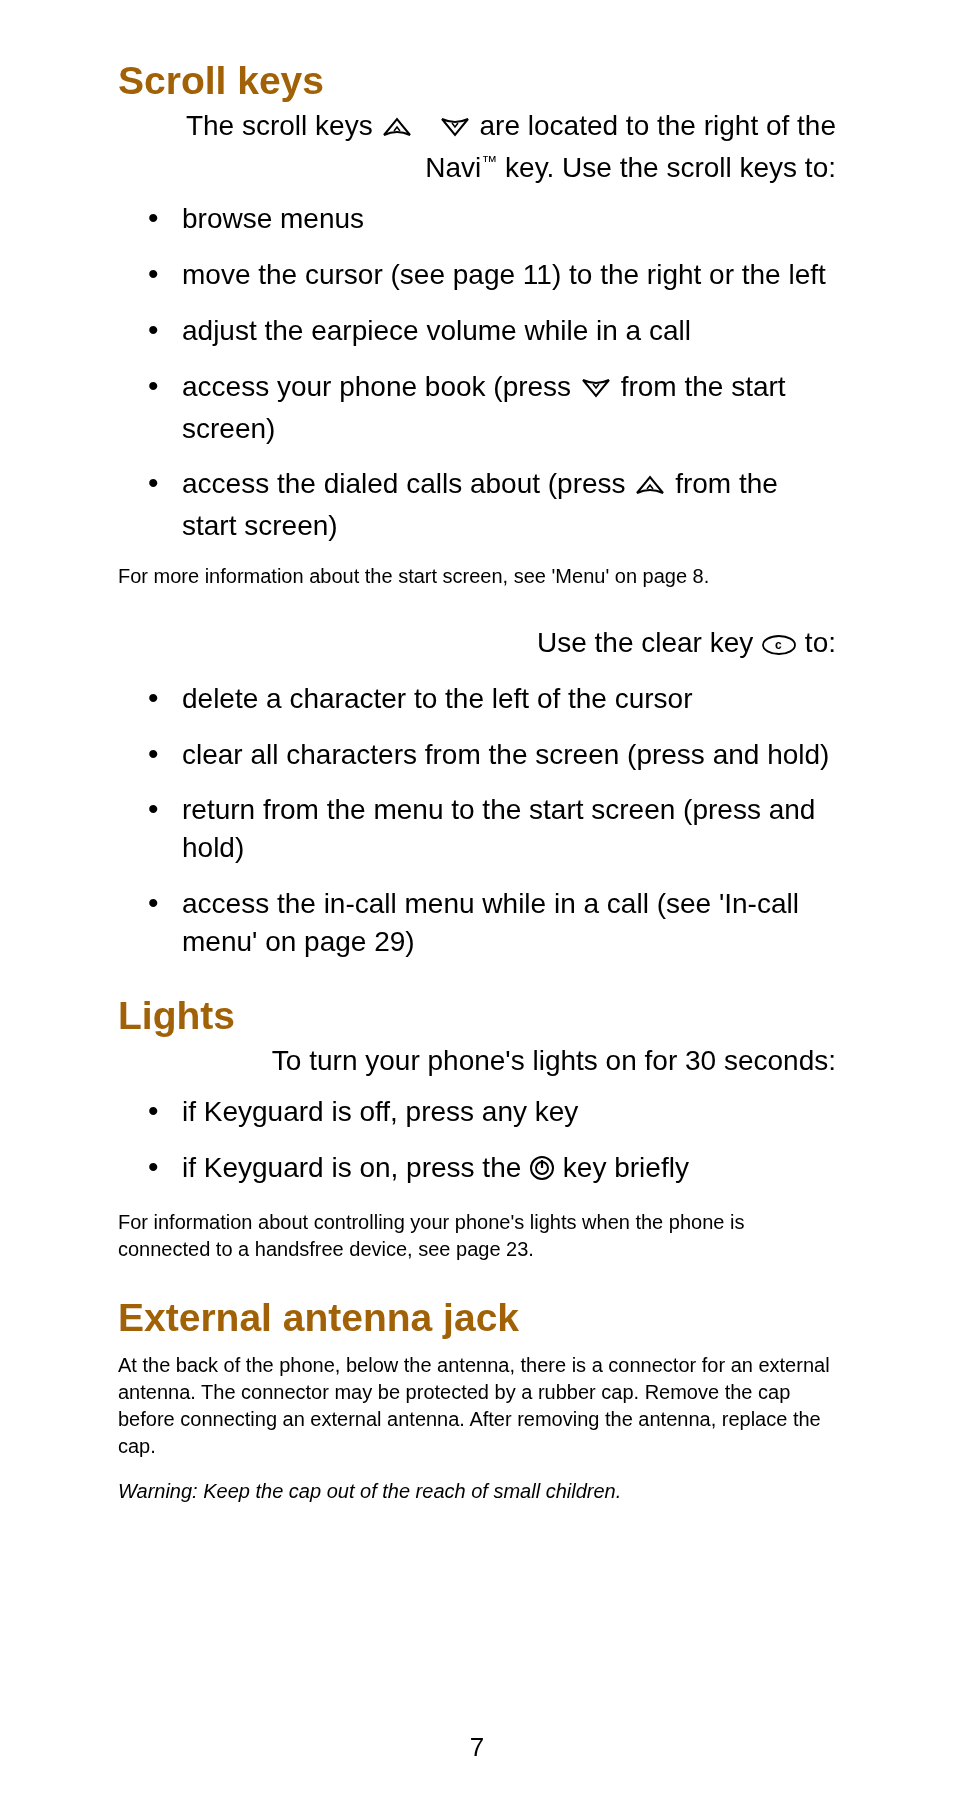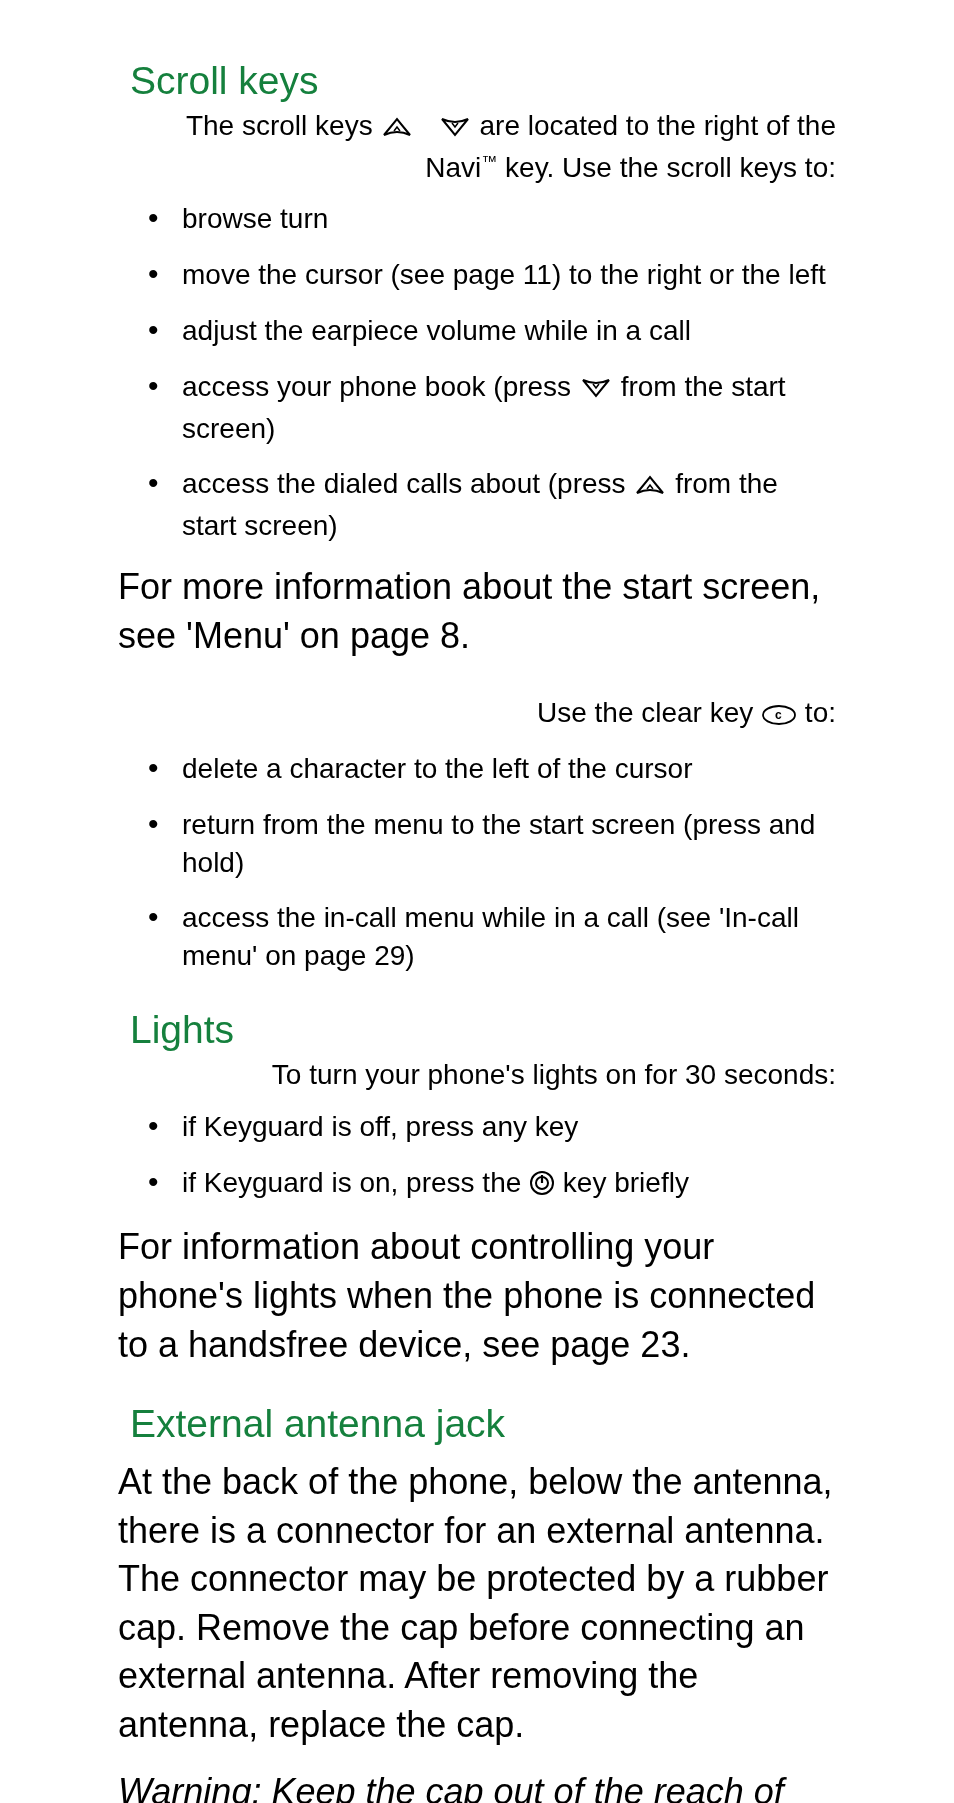--- a/index.html
+++ b/index.html
@@ -11,29 +11,29 @@
   }
   .page {
     width: 954px;
     min-height: 1803px;
     padding: 60px 118px 40px 118px;
     font-family: "Segoe UI", "Helvetica Neue", Arial, sans-serif;
     color: #000;
     position: relative;
   }
   h2.section-heading {
-    color: #15803d;
-    font-weight: 400;
+    color: #a16207;
+    font-weight: 700;
     font-size: 39px;
-    margin: 0 0 4px 12px;
+    margin: 0 0 4px 0;
     line-height: 1.1;
     font-stretch: condensed;
   }
   p.body {
-    font-size: 36px;
+    font-size: 20px;
     line-height: 1.35;
     margin: 12px 0 18px 0;
     color: #000;
     font-stretch: condensed;
   }
   p.intro {
     font-size: 28px;
     line-height: 1.35;
     margin: 0 0 14px 0;
     font-stretch: condensed;
@@ -94,21 +94,21 @@
       &nbsp;
       <span class="icon-key">
         <svg width="34" height="24" viewBox="0 0 34 24">
             <path d="M4 4 L17 20 L30 4 Q17 10 4 4 Z" fill="none" stroke="#000" stroke-width="2"></path>
             <path d="M14 8 L17 12 L20 8" fill="none" stroke="#000" stroke-width="1.5"></path>
           </svg>
       </span>
       <span> are located to the right of the Navi</span><span class="tm">™</span><span> key. Use the scroll keys to:</span>
     </p>
     <ul class="bullets">
-      <li>browse turn</li>
+      <li>browse menus</li>
       <li>move the cursor (see page 11) to the right or the left</li>
       <li>adjust the earpiece volume while in a call</li>
       <li>
         <span>access your phone book (press </span>
         <span class="icon-key">
           <svg width="34" height="24" viewBox="0 0 34 24">
               <path d="M4 4 L17 20 L30 4 Q17 10 4 4 Z" fill="none" stroke="#000" stroke-width="2"></path>
               <path d="M14 8 L17 12 L20 8" fill="none" stroke="#000" stroke-width="1.5"></path>
             </svg>
         </span>
@@ -134,20 +134,21 @@
       <span class="icon-key">
         <svg width="36" height="22" viewBox="0 0 36 22">
             <ellipse cx="18" cy="11" rx="16" ry="9" fill="none" stroke="#000" stroke-width="1.8"></ellipse>
             <text x="14" y="15" font-size="12" font-family="Arial" font-weight="bold">c</text>
           </svg>
       </span>
       <span> to:</span>
     </p>
     <ul class="bullets">
       <li>delete a character to the left of the cursor</li>
+      <li>clear all characters from the screen (press and hold)</li>
       <li>return from the menu to the start screen (press and hold)</li>
       <li>access the in-call menu while in a call (see 'In-call menu' on page 29)</li>
     </ul>
   </div>
 
   <div class="section">
     <h2 class="section-heading">Lights</h2>
     <p class="intro">To turn your phone's lights on for 30 seconds:</p>
     <ul class="bullets">
       <li>if Keyguard is off, press any key</li>

